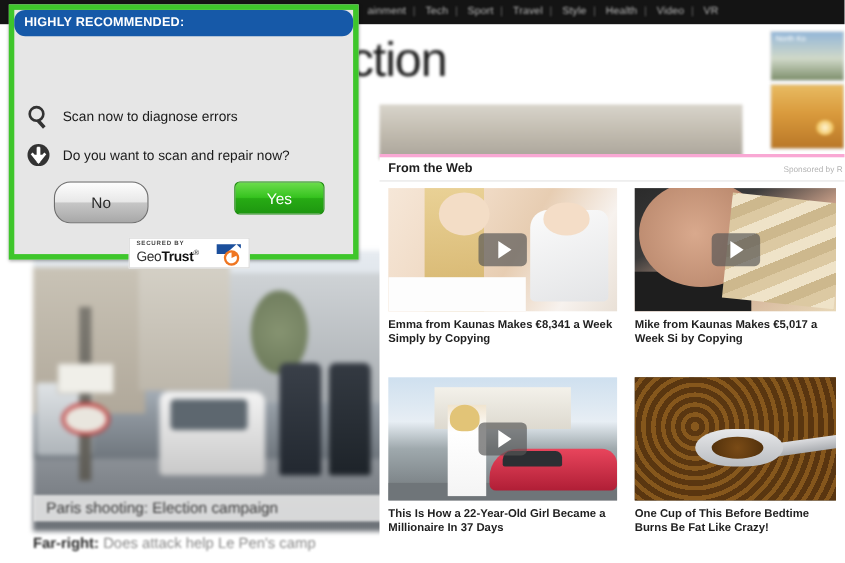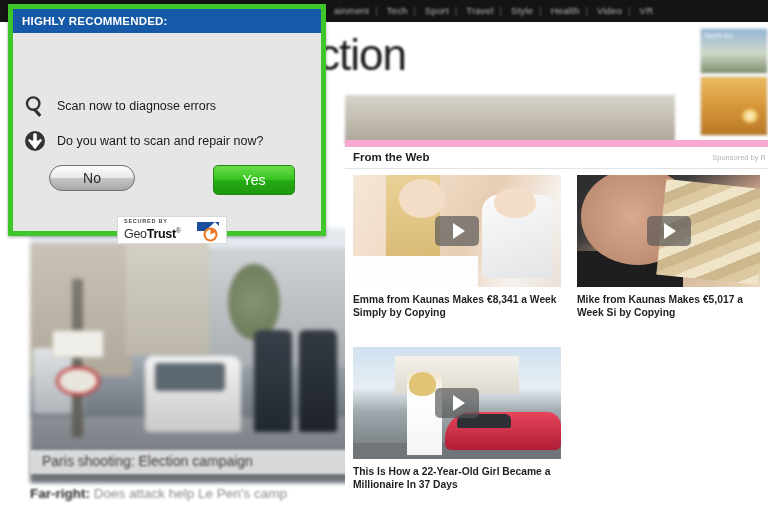--- a/index.html
+++ b/index.html
@@ -113,21 +113,21 @@
   .paper-strip {
     position: absolute; left: 345px; top: 95px; width: 330px; height: 50px;
     background: linear-gradient(180deg,#d8d4cb,#bfb9ad 55%,#a9a399);
     filter: blur(1.6px);
   }
 
   
   .ftw {
     position: absolute; left: 345px; top: 140px; width: 423px; height: 372px;
     background: #ffffff;
-    border-top: 7px solid #f9a8d4;
+    border-top: 3px solid #f9a8d4;
   }
   .ftw-head {
     position: relative; height: 22px;
     border-bottom: 1px solid #e3e3e3;
   }
   .ftw-title {
     position:absolute; left: 8px; top: 4px;
     font-size: 11.5px; font-weight: bold; color: #1d1d1d;
   }
   .ftw-sponsor {
@@ -230,21 +230,21 @@
   #alert {
     position: absolute; left: 8px; top: 4px;
     width: 318px; height: 232px;
     border: 5px solid #3ec62b;
     background: #e6e6e6;
     box-shadow: 0 1px 3px rgba(0,0,0,.35);
     z-index: 50;
   }
   #alert .titlebar {
     height: 24px; background: #1659a8;
-    display: flex; align-items: center;
+    display: flex; align-items: center; border-radius: 10px;
   }
   #alert .titlebar .t {
     margin-left: 9px; color: #ffffff;
     font-size: 11.5px; font-weight: bold; letter-spacing: .2px;
   }
   #alert .body { position: relative; height: calc(100% - 24px); }
 
   .alert-row {
     position: absolute; left: 0; width: 100%;
     display: flex; align-items: center;
@@ -254,21 +254,21 @@
     color: #333;
   }
   .alert-row .txt { font-size: 12.5px; color: #1a1a1a; }
   .alert-row.r1 { top: 26px; }
   .alert-row.r1 .txt { color: #e8352c; }
   .alert-row.r2 { top: 61px; }
   .alert-row.r3 { top: 96px; }
 
   .btn-no {
     position: absolute; left: 36px; top: 132px;
-    width: 86px; height: 26px;
+    width: 86px; height: 38px;
     background: linear-gradient(180deg,#fdfdfd 0%,#e8e8e8 48%,#c6c6c6 52%,#a8a8a8 100%);
     border: 1px solid #6e6e6e; border-radius: 15px;
     font-size: 14px; color: #2a2a2a;
     display:flex; align-items:center; justify-content:center;
     cursor: pointer;
   }
   .btn-yes {
     position: absolute; left: 200px; top: 132px;
     width: 82px; height: 30px;
     background: linear-gradient(180deg,#6bdc4c 0%,#36c31f 48%,#27ab14 52%,#1e9710 100%);
@@ -395,20 +395,29 @@
             <div class="carwin"></div>
             <div class="girl"></div>
             <div class="hair2"></div>
             <div class="play-btn">
                 <div class="tri"></div>
               </div>
           </div>
           <div class="ftw-caption">This Is How a 22-Year-Old Girl Became a Millionaire In 37 Days</div>
         </div>
 
+        <div class="ftw-cell">
+          <div class="ftw-thumb thumb-d">
+            <div class="stew"></div>
+            <div class="handle"></div>
+            <div class="spoon"></div>
+            <div class="drop"></div>
+          </div>
+          <div class="ftw-caption">One Cup of This Before Bedtime Burns Be Fat Like Crazy!</div>
+        </div>
 
       </div>
     </div>
 
   </div>
 
   <div id="alert">
 
     <div class="titlebar">
       <div class="t">HIGHLY RECOMMENDED:</div>

